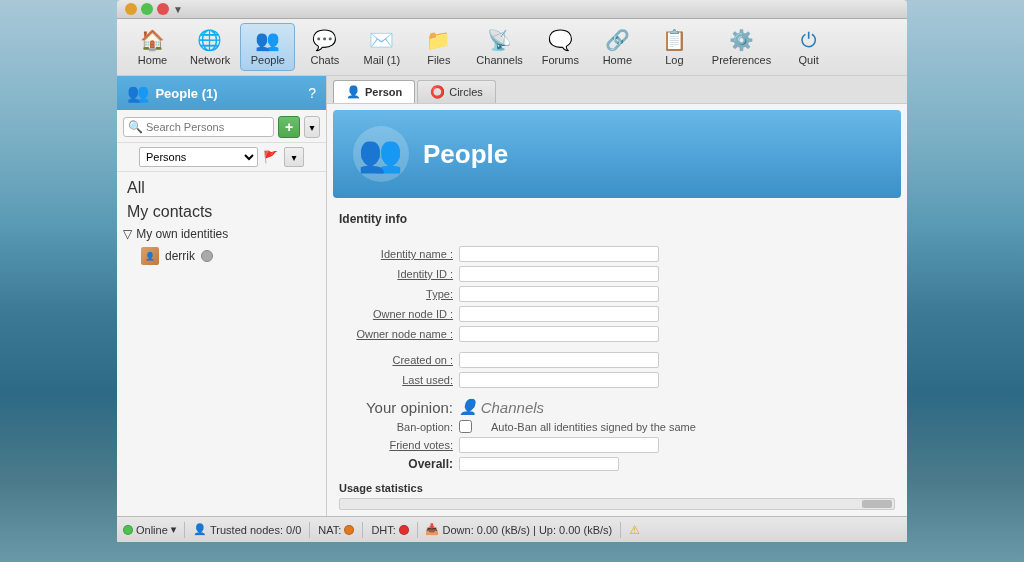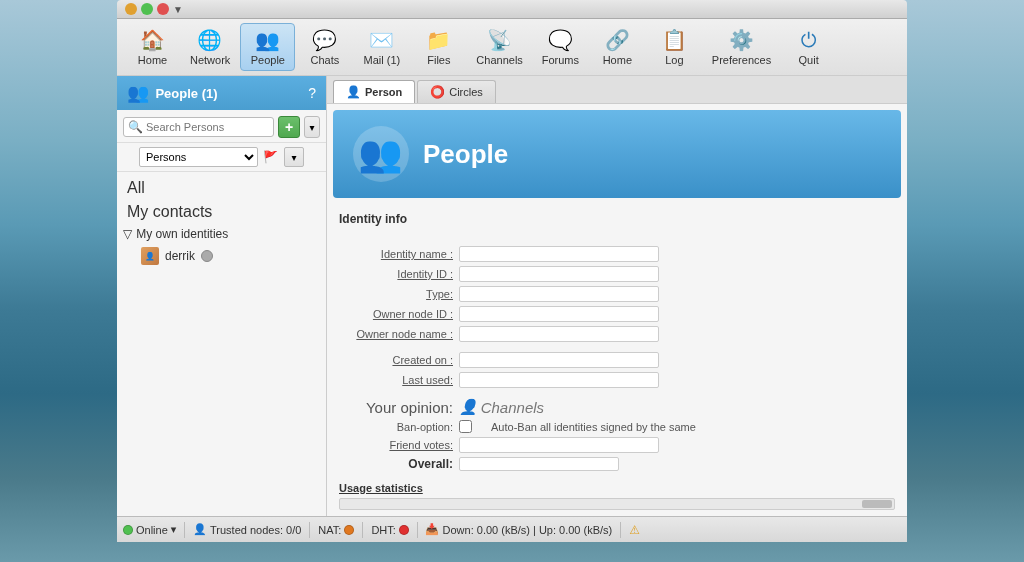--- a/index.html
+++ b/index.html
@@ -388,21 +388,20 @@
       border: 1px solid #ccc;
       background: white;
       border-radius: 2px;
     }
 
     
     .usage-section {
       padding: 0 12px 4px 12px;
       font-size: 11px;
       color: #333;
-      text-decoration: underline;
     }
     .usage-title {
       font-weight: bold;
       margin-bottom: 4px;
     }
     .scrollbar-area {
       height: 12px;
       background: #e8e8e8;
       border: 1px solid #ccc;
       border-radius: 2px;

